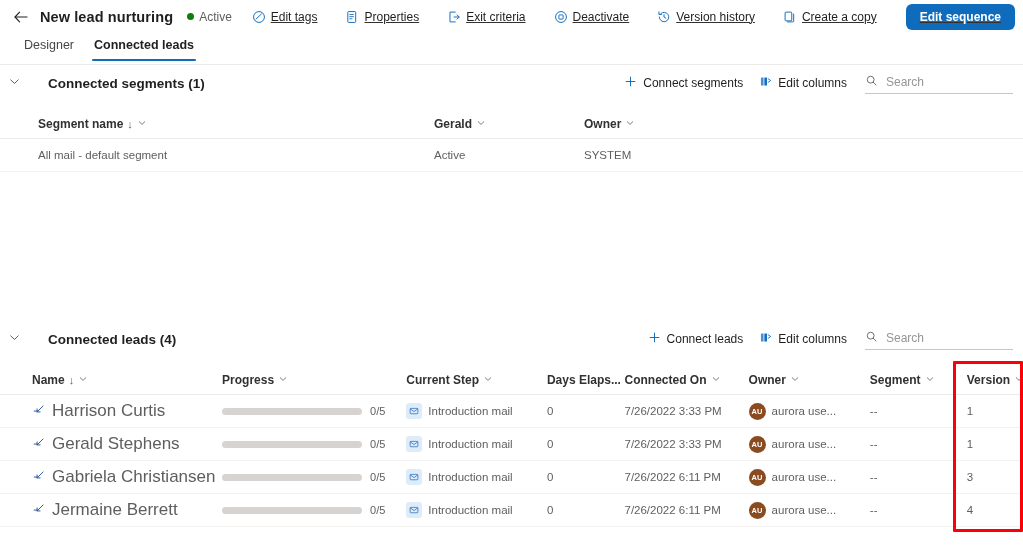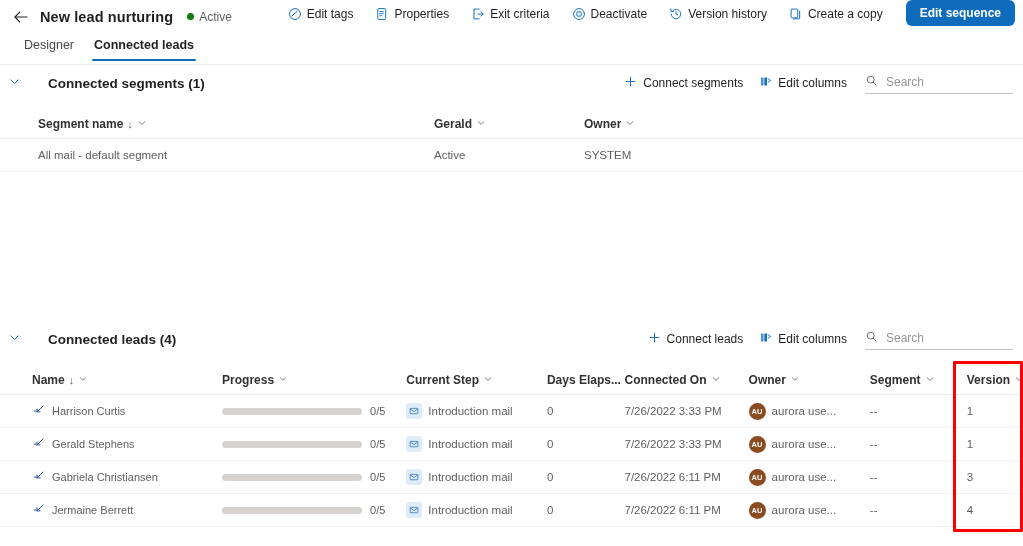--- a/index.html
+++ b/index.html
@@ -32,22 +32,22 @@
   .status-wrap {
     display:flex; align-items:center; gap:5px; margin-left: 14px;
   }
   .status-dot {
     width: 7px; height: 7px; border-radius: 50%; background: #107c10;
     display:block;
   }
   .status-text { font-size: 12px; color: #605e5c; white-space: nowrap; }
 
   .cmd-right {
-    margin-left: auto; display: flex; align-items: flex-start; height: 33px;
-    padding-right: 8px; gap: 8px;
+    margin-left: auto; display: flex; align-items: center; height: 33px;
+    padding-right: 8px; gap: 14px; text-decoration: underline;
   }
   .cmd-item {
     display: flex; align-items: center; gap: 5px;
     padding: 4px 7px; height: 28px; cursor: pointer;
     font-size: 12px; color: #201f1e; white-space: nowrap;
     background: transparent; border: none;
   }
   .cmd-item .ico { width: 14px; height: 14px; display:flex; align-items:center; justify-content:center; flex:0 0 14px;}
   .cmd-item .ico svg { display:block; }
   .primary-btn {
@@ -137,21 +137,21 @@
   .l-name    { width: 196px; }
   .l-prog    { width: 190px; }
   .l-step    { width: 145px; }
   .l-days    { width: 80px; }
   .l-conn    { width: 128px; }
   .l-owner   { width: 125px; }
   .l-seg     { width: 100px; }
   .l-ver     { width: 58px; }
 
   .lead-ico { flex: 0 0 14px; width:14px; height:14px; display:flex; align-items:flex-start; justify-content:center;}
-  .lead-name { font-size: 11px; color:#605e5c; }
+  .lead-name { font-size: 17px; color:#605e5c; }
 
   .progress-wrap { display:flex; align-items:center; gap:8px; }
   .progress-track {
     width: 140px; height: 7px; background: #d6d3d1; border-radius: 4px; overflow:hidden;
   }
   .progress-fill { height:100%; background:#0f6cbd; width:0%; }
   .progress-label { font-size: 11px; color:#605e5c; }
 
   .step-ico {
     width: 16px; height: 16px; border-radius: 3px; background: #deecf9;

